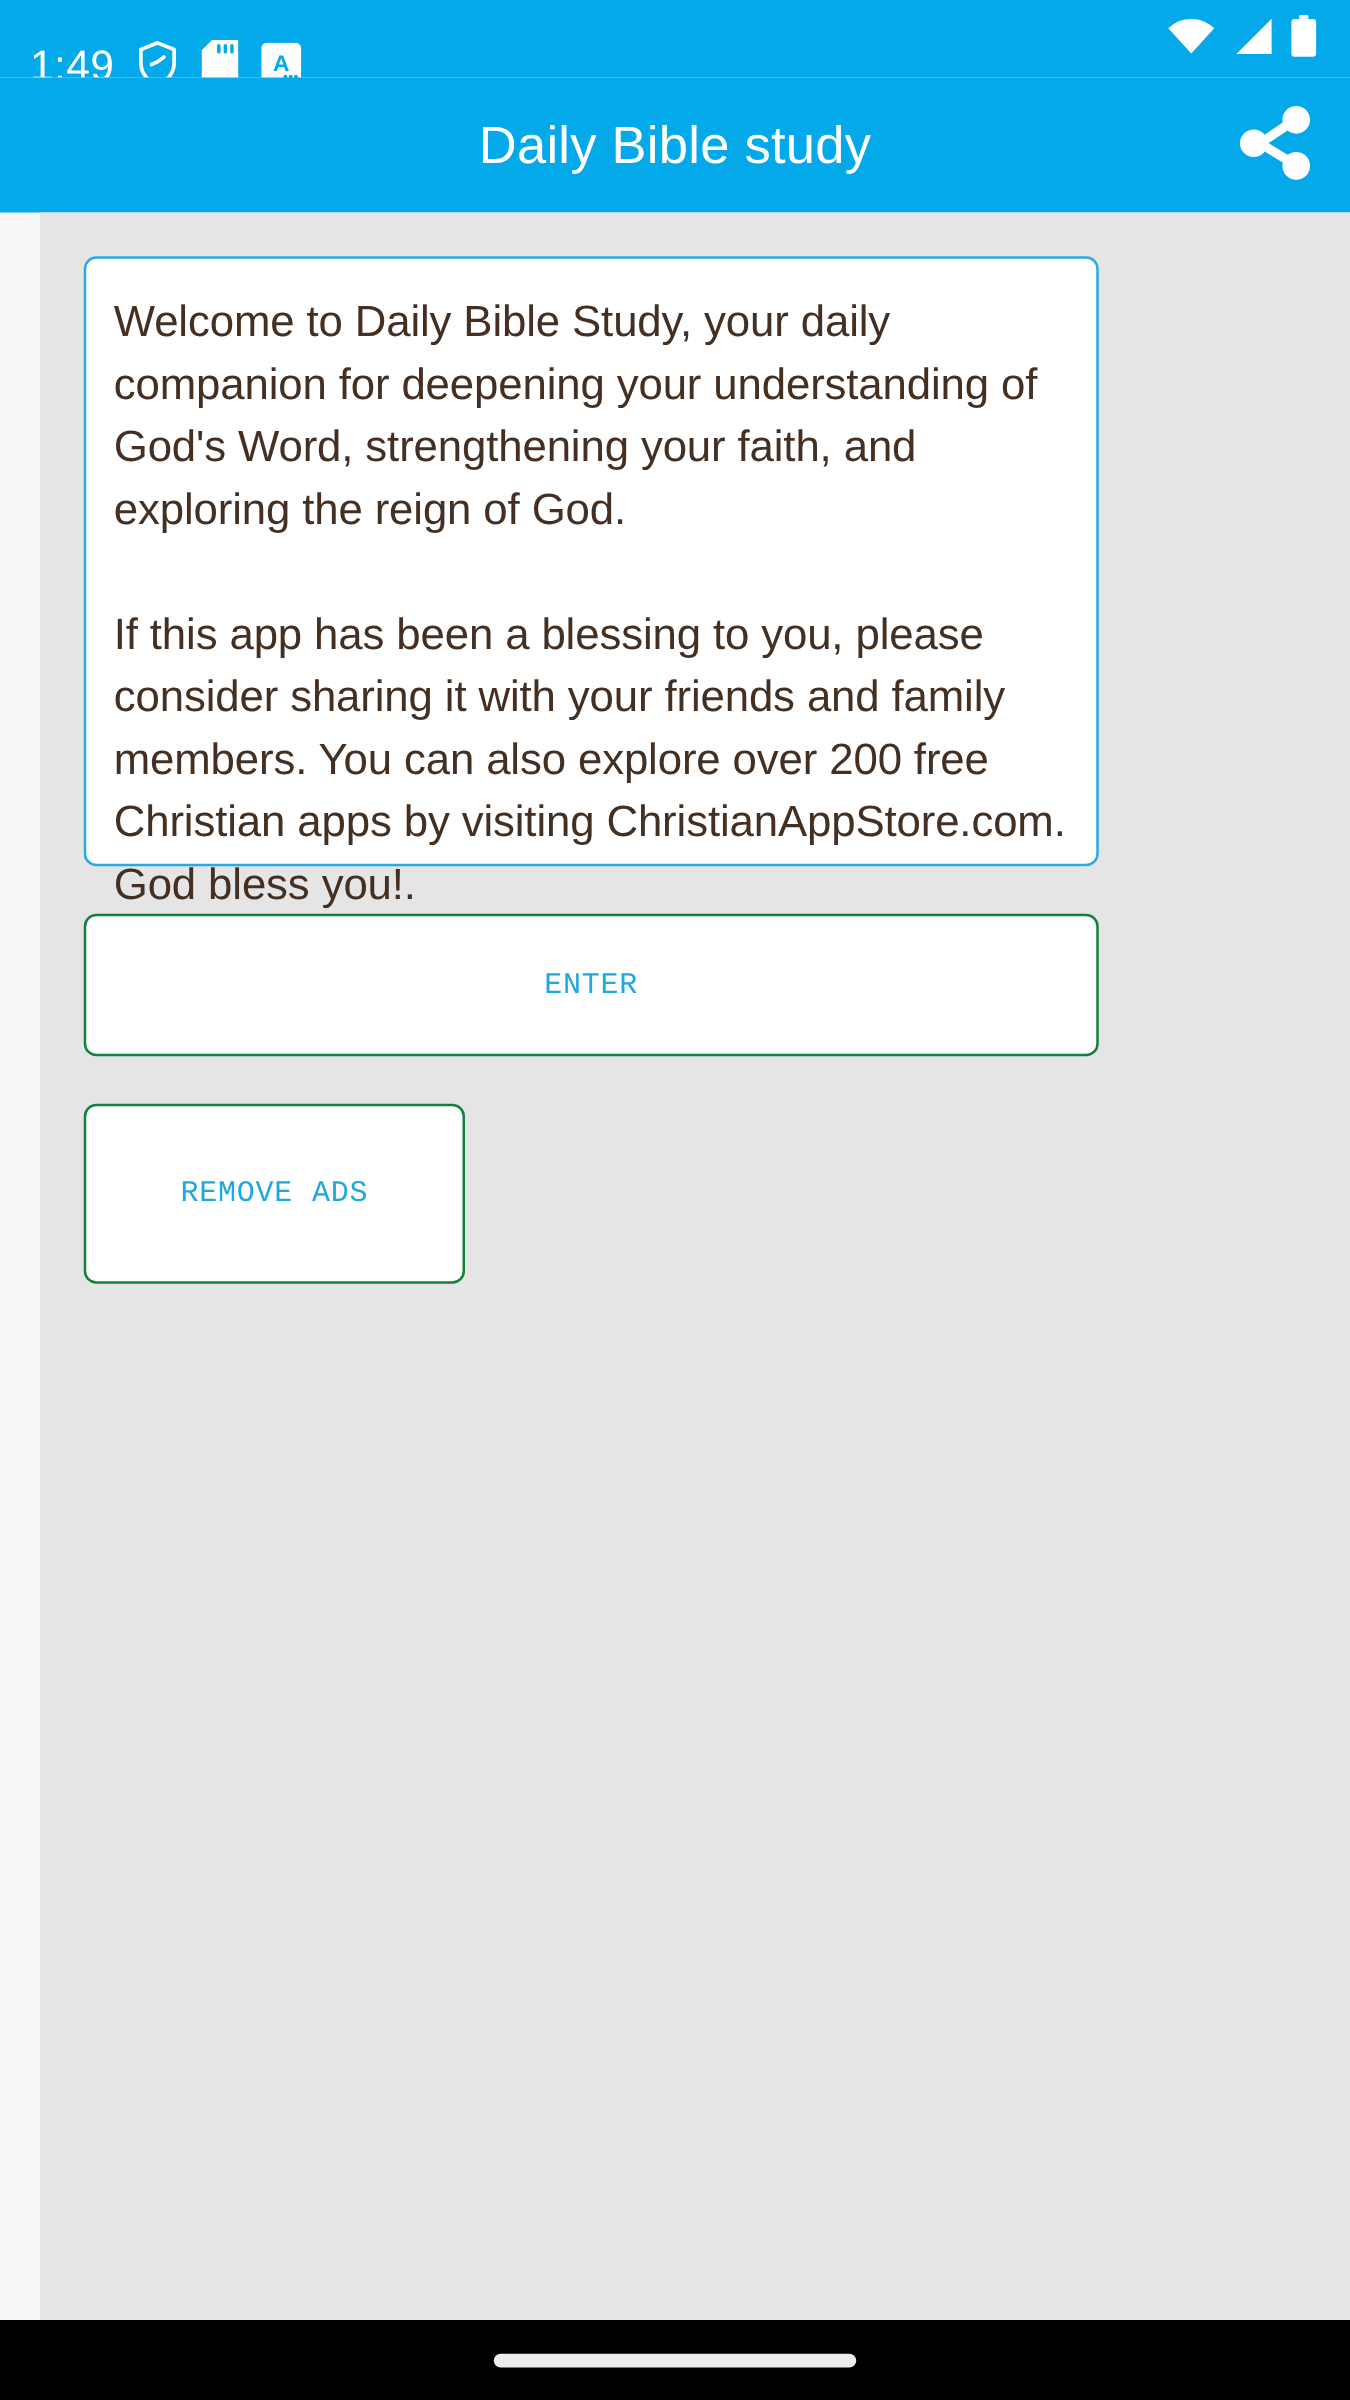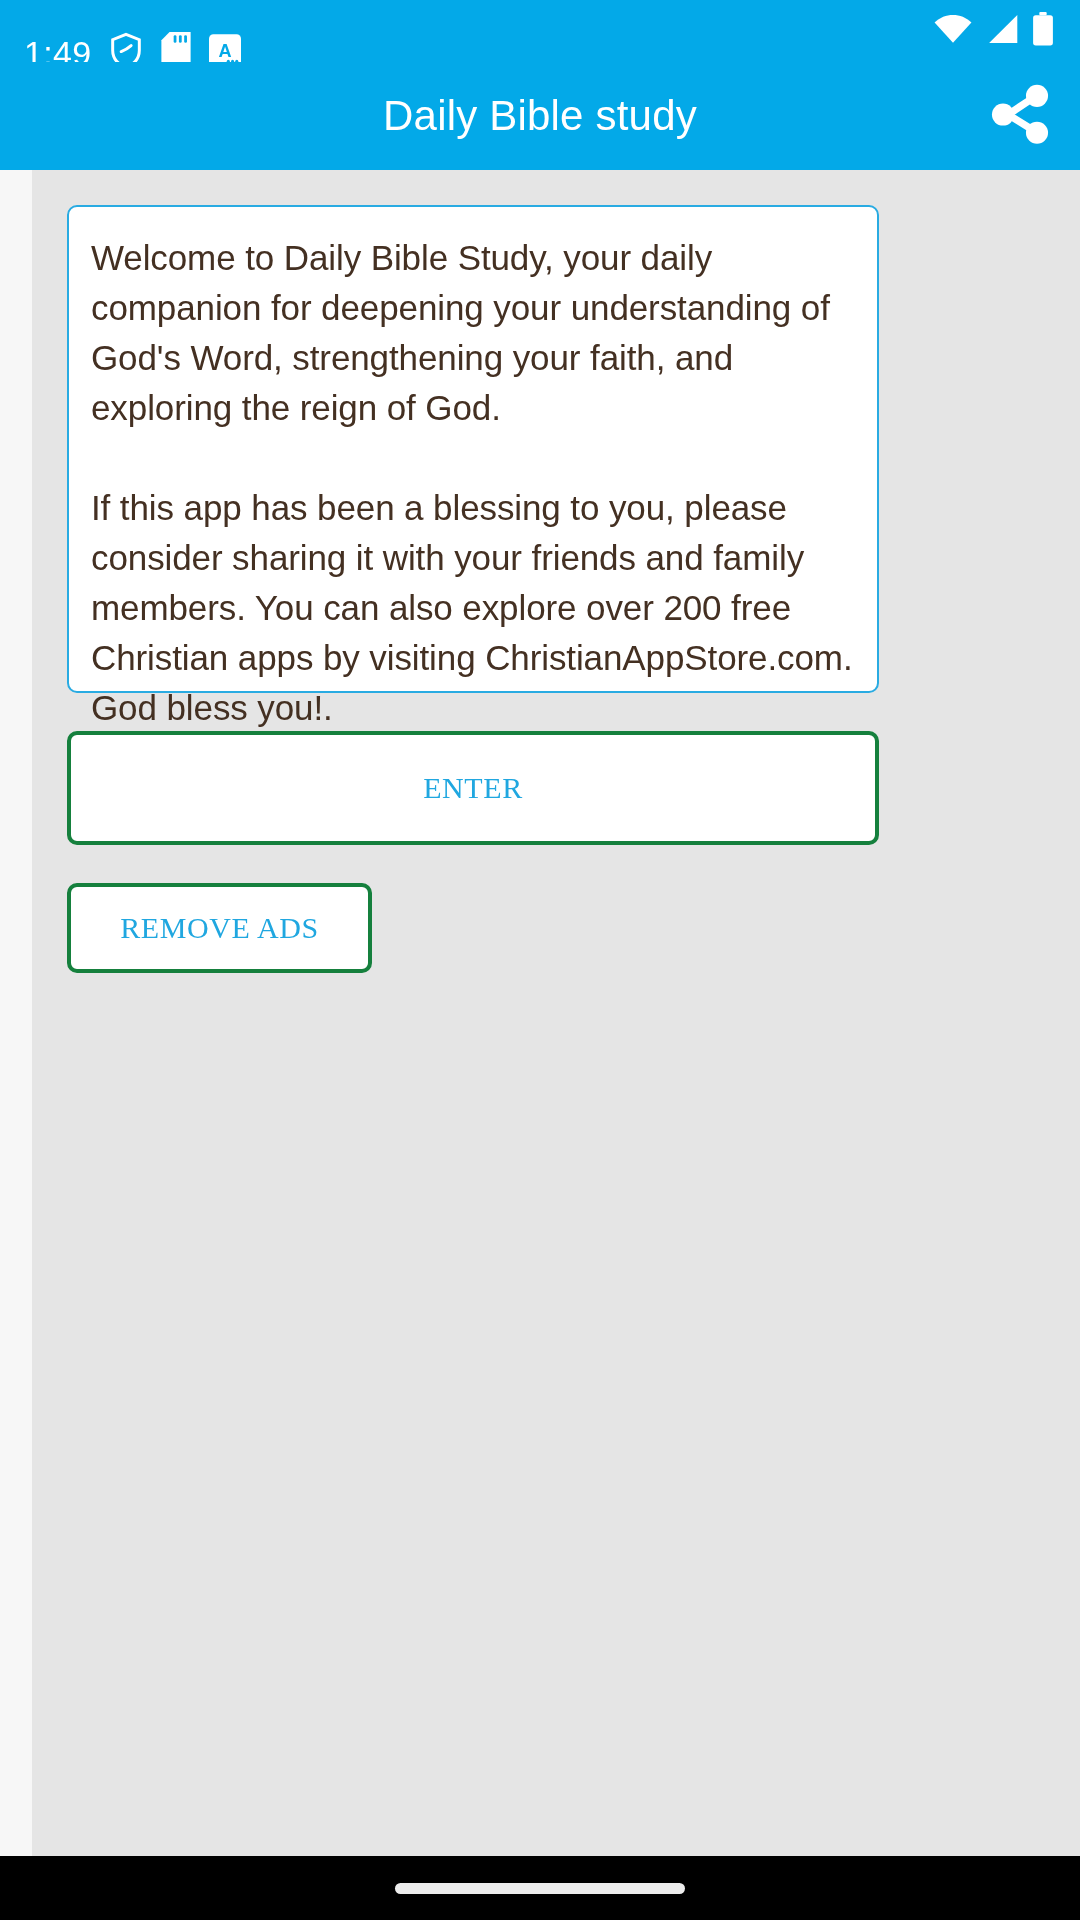--- a/index.html
+++ b/index.html
@@ -60,40 +60,40 @@
     color:#443022;
     font-size:35px;
     line-height:50px;
     letter-spacing:-0.1px;
     white-space:pre-wrap;
     font-family:"Liberation Sans", sans-serif;
   }
 
   .outlined-btn{
     background:#FFFFFF;
-    border:4px solid #15803d;
+    border:2px solid #15803d;
     border-radius:10px;
     color:#20A7E0;
-    font-size:30px;
+    font-size:24px;
     letter-spacing:0.6px;
     display:flex; align-items:center; justify-content:center;
     cursor:pointer;
-    font-family:Liberation Serif, serif;
+    font-family:Liberation Mono, monospace;
   }
 
   #enter-button{
     position:absolute; left:35px; top:561px; width:812px; height:114px;
   }
 
   #secondary-row{
     position:absolute; left:35px; top:713px; width:813px; height:118px;
     display:flex; justify-content:space-between;
   }
   #add-reminder-button{ width:342px; height:118px; }
-  #remove-ads-button{ width:305px; height:90px; }
+  #remove-ads-button{ width:305px; height:144px; }
 
   
   #nav-bar{
     position:absolute; bottom:0; left:0; width:1080px; height:64px;
     background:#000000;
     display:flex; align-items:center; justify-content:center;
   }
   #gesture-pill{
     width:290px; height:11px; border-radius:6px; background:#EDEDED;
   }

